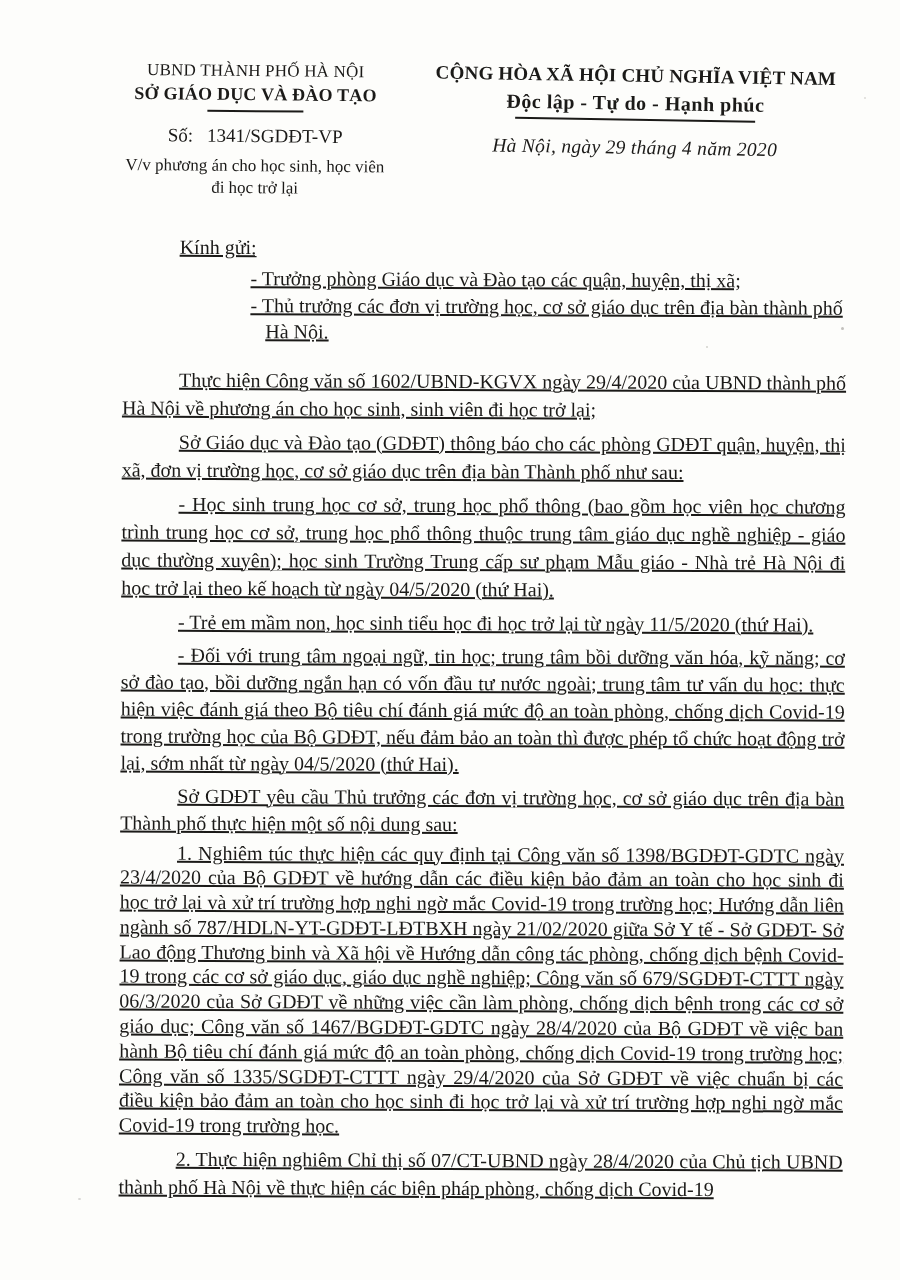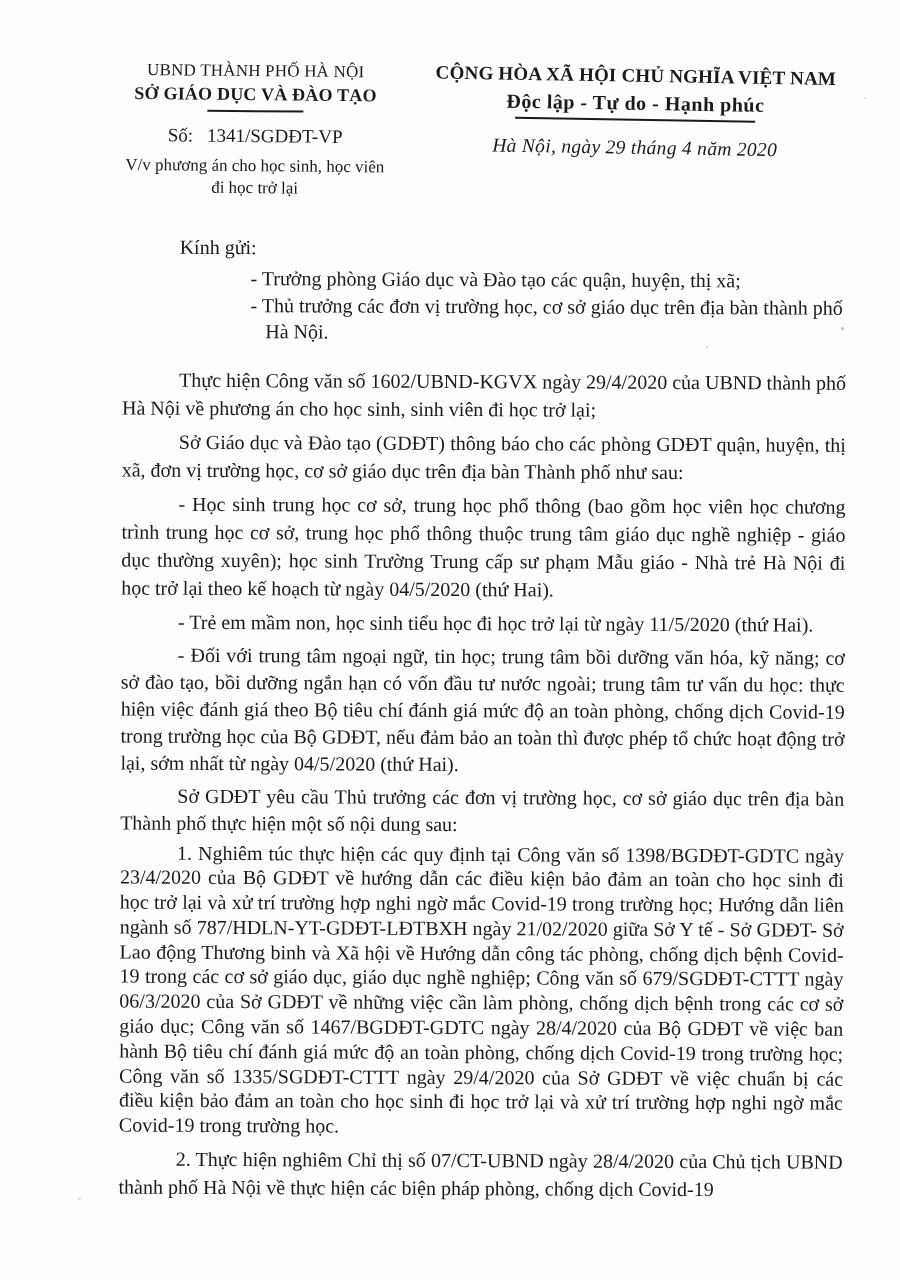--- a/index.html
+++ b/index.html
@@ -11,20 +11,21 @@
     width:900px;height:1280px;
     background:#ffffff;
     font-family:"Liberation Serif","DejaVu Serif",serif;
   }
   .page{
     position:relative;
     width:900px;height:1280px;
     background:var(--paper);
     color:var(--ink);
     overflow:hidden;
+    text-decoration:underline;
   }
   .tilt{
     transform:rotate(0.25deg);
     transform-origin:50% 30%;
   }
   
   .doc-header{position:relative;height:150px;margin-top:62px;}
   .hdr-left{
     position:absolute;left:106px;top:0;width:296px;
     text-align:center;transform:rotate(0.3deg);

